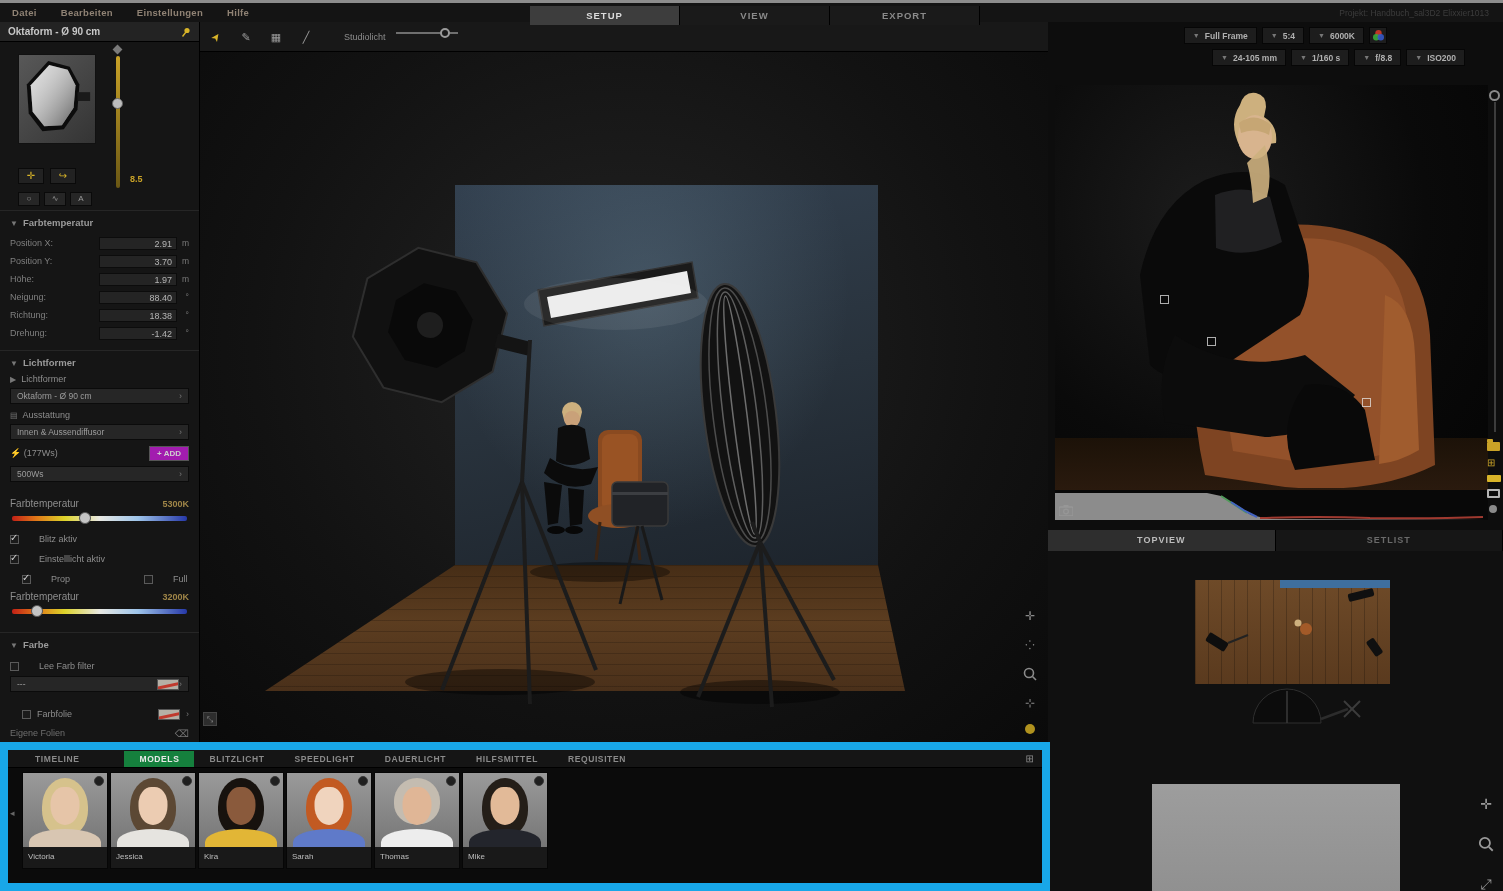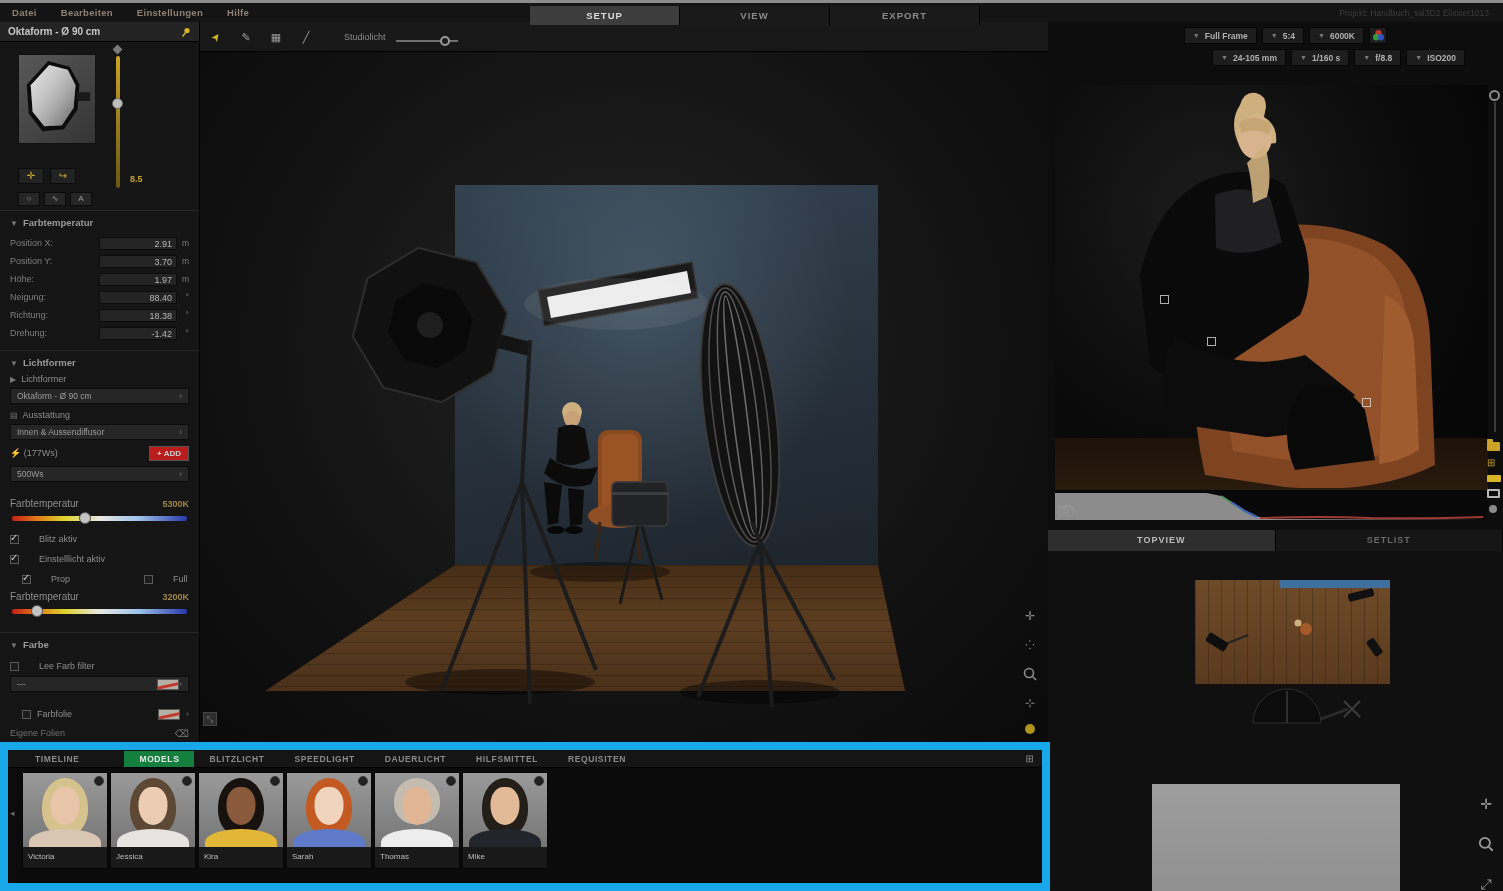--- a/index.html
+++ b/index.html
@@ -48,21 +48,21 @@
   .trow-value { width:78px; height:13px; background:#242424; border:1px solid #0c0c0c; color:#b5b5b5;
                 font-size:9px; text-align:right; padding:0 4px; line-height:12px; }
   .trow-unit { width:12px; color:#7a7a7a; font-size:8.5px; text-align:right; }
   .sub-label { display:flex; align-items:center; gap:5px; color:#8d8d8d; font-size:9px; margin:6px 0 4px 0; }
   .drop { display:flex; align-items:center; height:16px; background:#262626; border:1px solid #0b0b0b;
           padding:0 6px; margin-bottom:4px; }
   .drop-text { flex:1; color:#9c9c9c; font-size:8.5px; }
   .drop-arrow { color:#777; font-size:9px; }
   .watt-row { display:flex; align-items:center; height:18px; margin:4px 0; }
   .watt-label { flex:1; color:#8d8d8d; font-size:9px; }
-  .add-btn { background:#b91c1c; border:1px solid #555; color:#cfcfcf; font-size:8px; font-weight:bold;
+  .add-btn { background:#a21caf; border:1px solid #555; color:#cfcfcf; font-size:8px; font-weight:bold;
              padding:2px 7px; }
   .ct-row { display:flex; align-items:center; margin-top:2px; }
   .ct-label { flex:1; color:#8d8d8d; font-size:10px; }
   .ct-value { color:#a08648; font-size:9px; font-weight:bold; }
   .ct-slider { position:relative; height:5px; margin:7px 2px 4px 2px; border-radius:2px;
     background:linear-gradient(90deg,#c22016 0%,#e07818 14%,#ddd32a 30%,#e8e8e2 50%,#9ec4ea 72%,#2638a8 100%); }
   .ct-handle { position:absolute; top:-4px; width:12px; height:12px; border-radius:50%;
                background:#c4c4c4; border:1px solid #555; }
   .check-row { display:flex; align-items:center; gap:20px; height:20px; }
   .checkbox { width:9px; height:9px; border:1px solid #5a5a5a; background:#1b1b1b; position:relative; }
@@ -76,21 +76,21 @@
   .own-row { display:flex; align-items:center; height:18px; }
   .own-label { flex:1; color:#6f6f6f; font-size:9px; }
   .trash-icon { color:#777; font-size:10px; }
 
   
   .viewport { position:absolute; left:200px; top:22px; width:848px; height:723px; background:#131313; }
   .vp-toolbar { height:30px; background:#181818; border-bottom:1px solid #000; display:flex; align-items:center;
                 padding-left:8px; gap:14px; }
   .tool-icon { width:16px; height:16px; text-align:center; line-height:16px; font-size:11px; color:#9a9a9a; }
   .cursor-glyph { color:#d8b429; display:inline-block; transform:rotate(-55deg); }
-  .studio-light-wrap { display:flex; align-items:flex-end; gap:10px; margin-left:16px; }
+  .studio-light-wrap { display:flex; align-items:flex-start; gap:10px; margin-left:16px; }
   .studio-light-label { color:#8d8d8d; font-size:9px; }
   .hslider { position:relative; width:62px; height:2px; background:#6f6f6f; }
   .hslider-handle { position:absolute; top:-4px; left:44px; width:10px; height:10px; border-radius:50%;
                     background:#1a1a1a; border:2px solid #9a9a9a; }
   .scene { position:relative; width:848px; height:693px; overflow:hidden;
            background:radial-gradient(ellipse at 50% 42%, #232323 0%, #121212 62%, #0a0a0a 100%); }
   .backdrop { position:absolute; left:255px; top:133px; width:423px; height:380px;
      background:radial-gradient(ellipse at 45% 28%, rgba(125,155,175,.28), rgba(0,0,0,0) 62%),
                 linear-gradient(168deg,#334150 0%,#28323c 55%,#1d242c 100%); }
   .floor { position:absolute; left:60px; top:513px; width:650px; height:126px;

